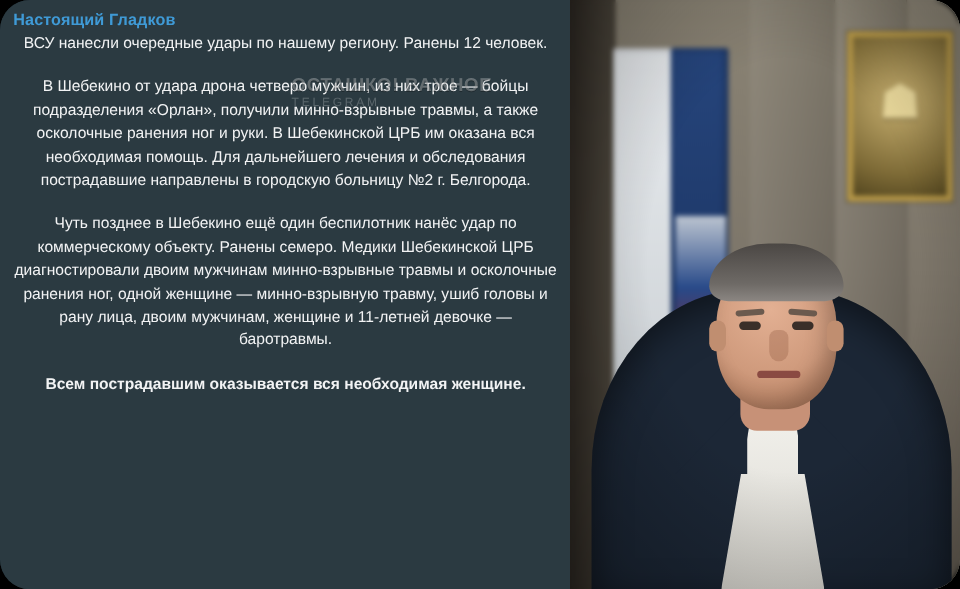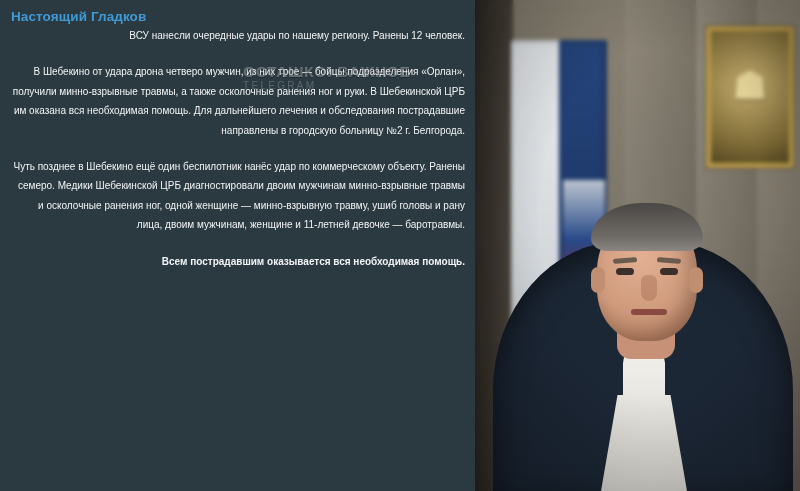--- a/index.html
+++ b/index.html
@@ -7,20 +7,21 @@
     padding: 0;
     background: #000;
   }
   #screen {
     position: relative;
     width: 800px;
     height: 491px;
     overflow: hidden;
     font-family: "Liberation Sans", sans-serif;
     background: #1b2a33;
+    border-radius: 25px;
   }
 
   
   #text-panel {
     position: absolute;
     left: 0;
     top: 0;
     width: 475px;
     height: 491px;
     background: #2b3a41;
@@ -31,24 +32,24 @@
   .channel-name {
     color: #3f9ad6;
     font-weight: bold;
     font-size: 13.5px;
     line-height: 17px;
     margin: 0 0 1px 0;
     letter-spacing: 0.1px;
   }
   .para {
     color: #f2f3f4;
-    font-size: 10px;
+    font-size: 13px;
     line-height: 19.4px;
     margin: 0 0 17px 0;
-    text-align: right;
+    text-align: center;
   }
   .para.bold { font-weight: bold; margin-bottom: 0; }
 
   
   #watermark {
     position: absolute;
     left: 243px;
     top: 63px;
     text-align: left;
     pointer-events: none;
@@ -291,21 +292,21 @@
 
 <div id="screen">
 
   <div id="text-panel">
 
     <div class="channel-name">Настоящий Гладков</div>
 
     <p class="para">ВСУ нанесли очередные удары по нашему региону. Ранены 12 человек.</p>
     <p class="para">В Шебекино от удара дрона четверо мужчин, из них трое — бойцы подразделения «Орлан», получили минно-взрывные травмы, а также осколочные ранения ног и руки. В Шебекинской ЦРБ им оказана вся необходимая помощь. Для дальнейшего лечения и обследования пострадавшие направлены в городскую больницу №2 г. Белгорода.</p>
     <p class="para">Чуть позднее в Шебекино ещё один беспилотник нанёс удар по коммерческому объекту. Ранены семеро. Медики Шебекинской ЦРБ диагностировали двоим мужчинам минно-взрывные травмы и осколочные ранения ног, одной женщине — минно-взрывную травму, ушиб головы и рану лица, двоим мужчинам, женщине и 11-летней девочке — баротравмы.</p>
-    <p class="para bold">Всем пострадавшим оказывается вся необходимая помощь.</p>
+    <p class="para bold">Всем пострадавшим оказывается вся необходимая женщине.</p>
 
     <div id="watermark">
       <div class="wm-main">ОСТАШКО! ВАЖНОЕ</div>
       <div class="wm-sub">TELEGRAM</div>
     </div>
   </div>
 
   <div id="photo-panel">
     <div class="wall"></div>
     <div class="wall-dark"></div>

